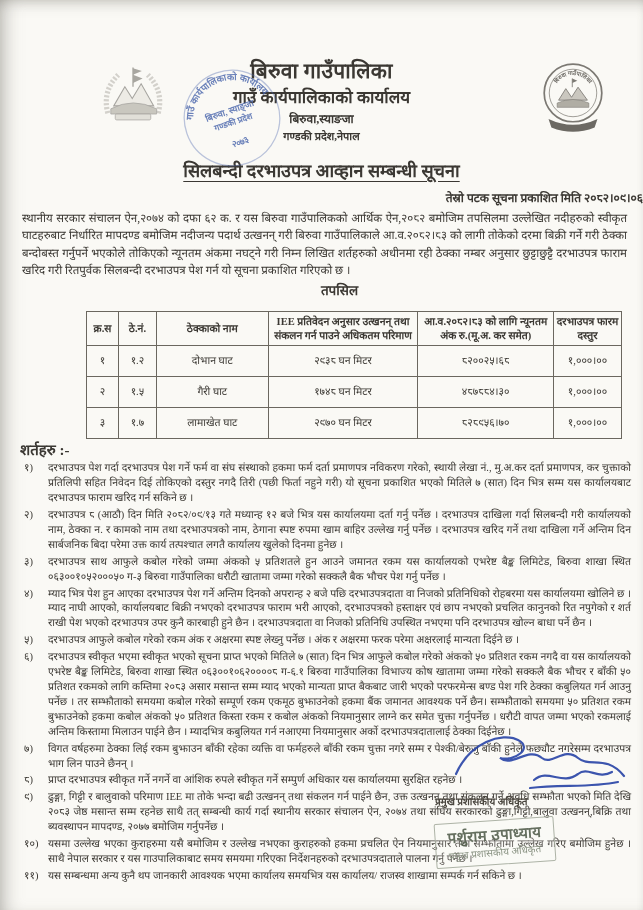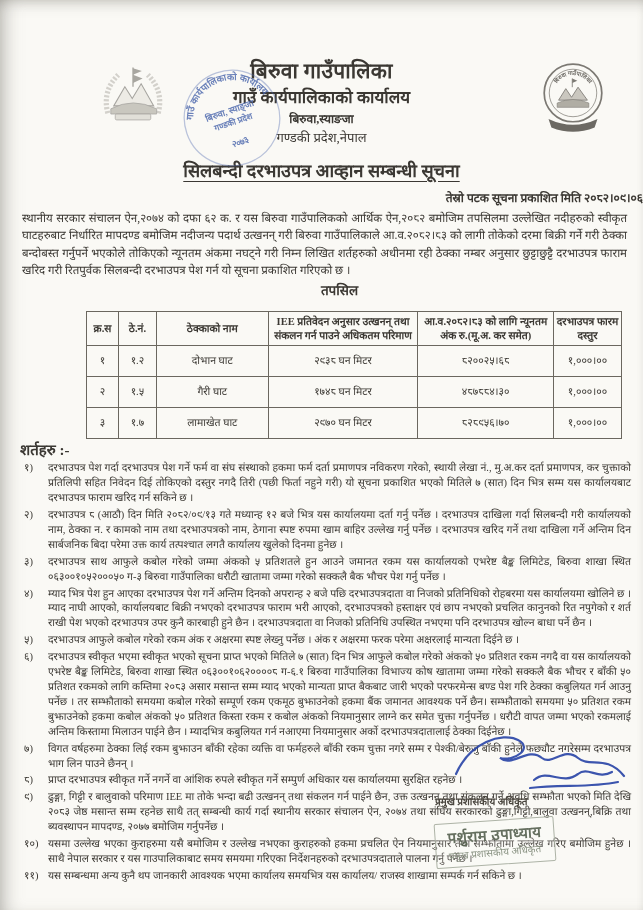--- a/index.html
+++ b/index.html
@@ -18,21 +18,21 @@
   }
   .header{position:relative;padding-top:56px;text-align:center;height:92px;}
   .emblem-left{position:absolute;left:96px;top:60px;width:74px;height:74px;opacity:.75;}
   .emblem-right{position:absolute;right:34px;top:58px;width:72px;height:80px;opacity:.9;}
   .blue-stamp{position:absolute;left:178px;top:64px;width:108px;height:108px;
     transform:rotate(-19deg);opacity:.82;z-index:3;pointer-events:none;}
   .hc{position:relative;z-index:2;}
   .muni-name{font-size:21px;font-weight:bold;letter-spacing:.3px;}
   .office-name{font-size:17px;font-weight:bold;margin-top:1px;}
   .addr{font-size:12px;font-weight:bold;margin-top:2px;}
-  .prov{font-size:13px;font-weight:normal;margin-top:1px;}
+  .prov{font-size:11px;font-weight:bold;margin-top:1px;}
   .notice-title{text-align:center;font-size:18px;font-weight:bold;margin-top:10px;
     text-decoration:underline;text-underline-offset:4px;}
   .pub-date{text-align:right;font-size:12px;font-weight:bold;margin-top:7px;}
   .intro{font-size:11.5px;line-height:1.5;text-align:justify;margin:4px 16px 0 22px;}
   .tapasil{text-align:center;font-size:13.5px;font-weight:bold;margin-top:2px;padding-left:36px;}
   table.tender{border-collapse:collapse;margin:12px 0 0 86px;width:536px;font-size:10.5px;}
   table.tender th,table.tender td{border:1px solid #6b675f;text-align:center;
     vertical-align:middle;padding:3px 2px;line-height:1.3;}
   table.tender th{font-weight:bold;}
   table.tender td{height:24px;}

